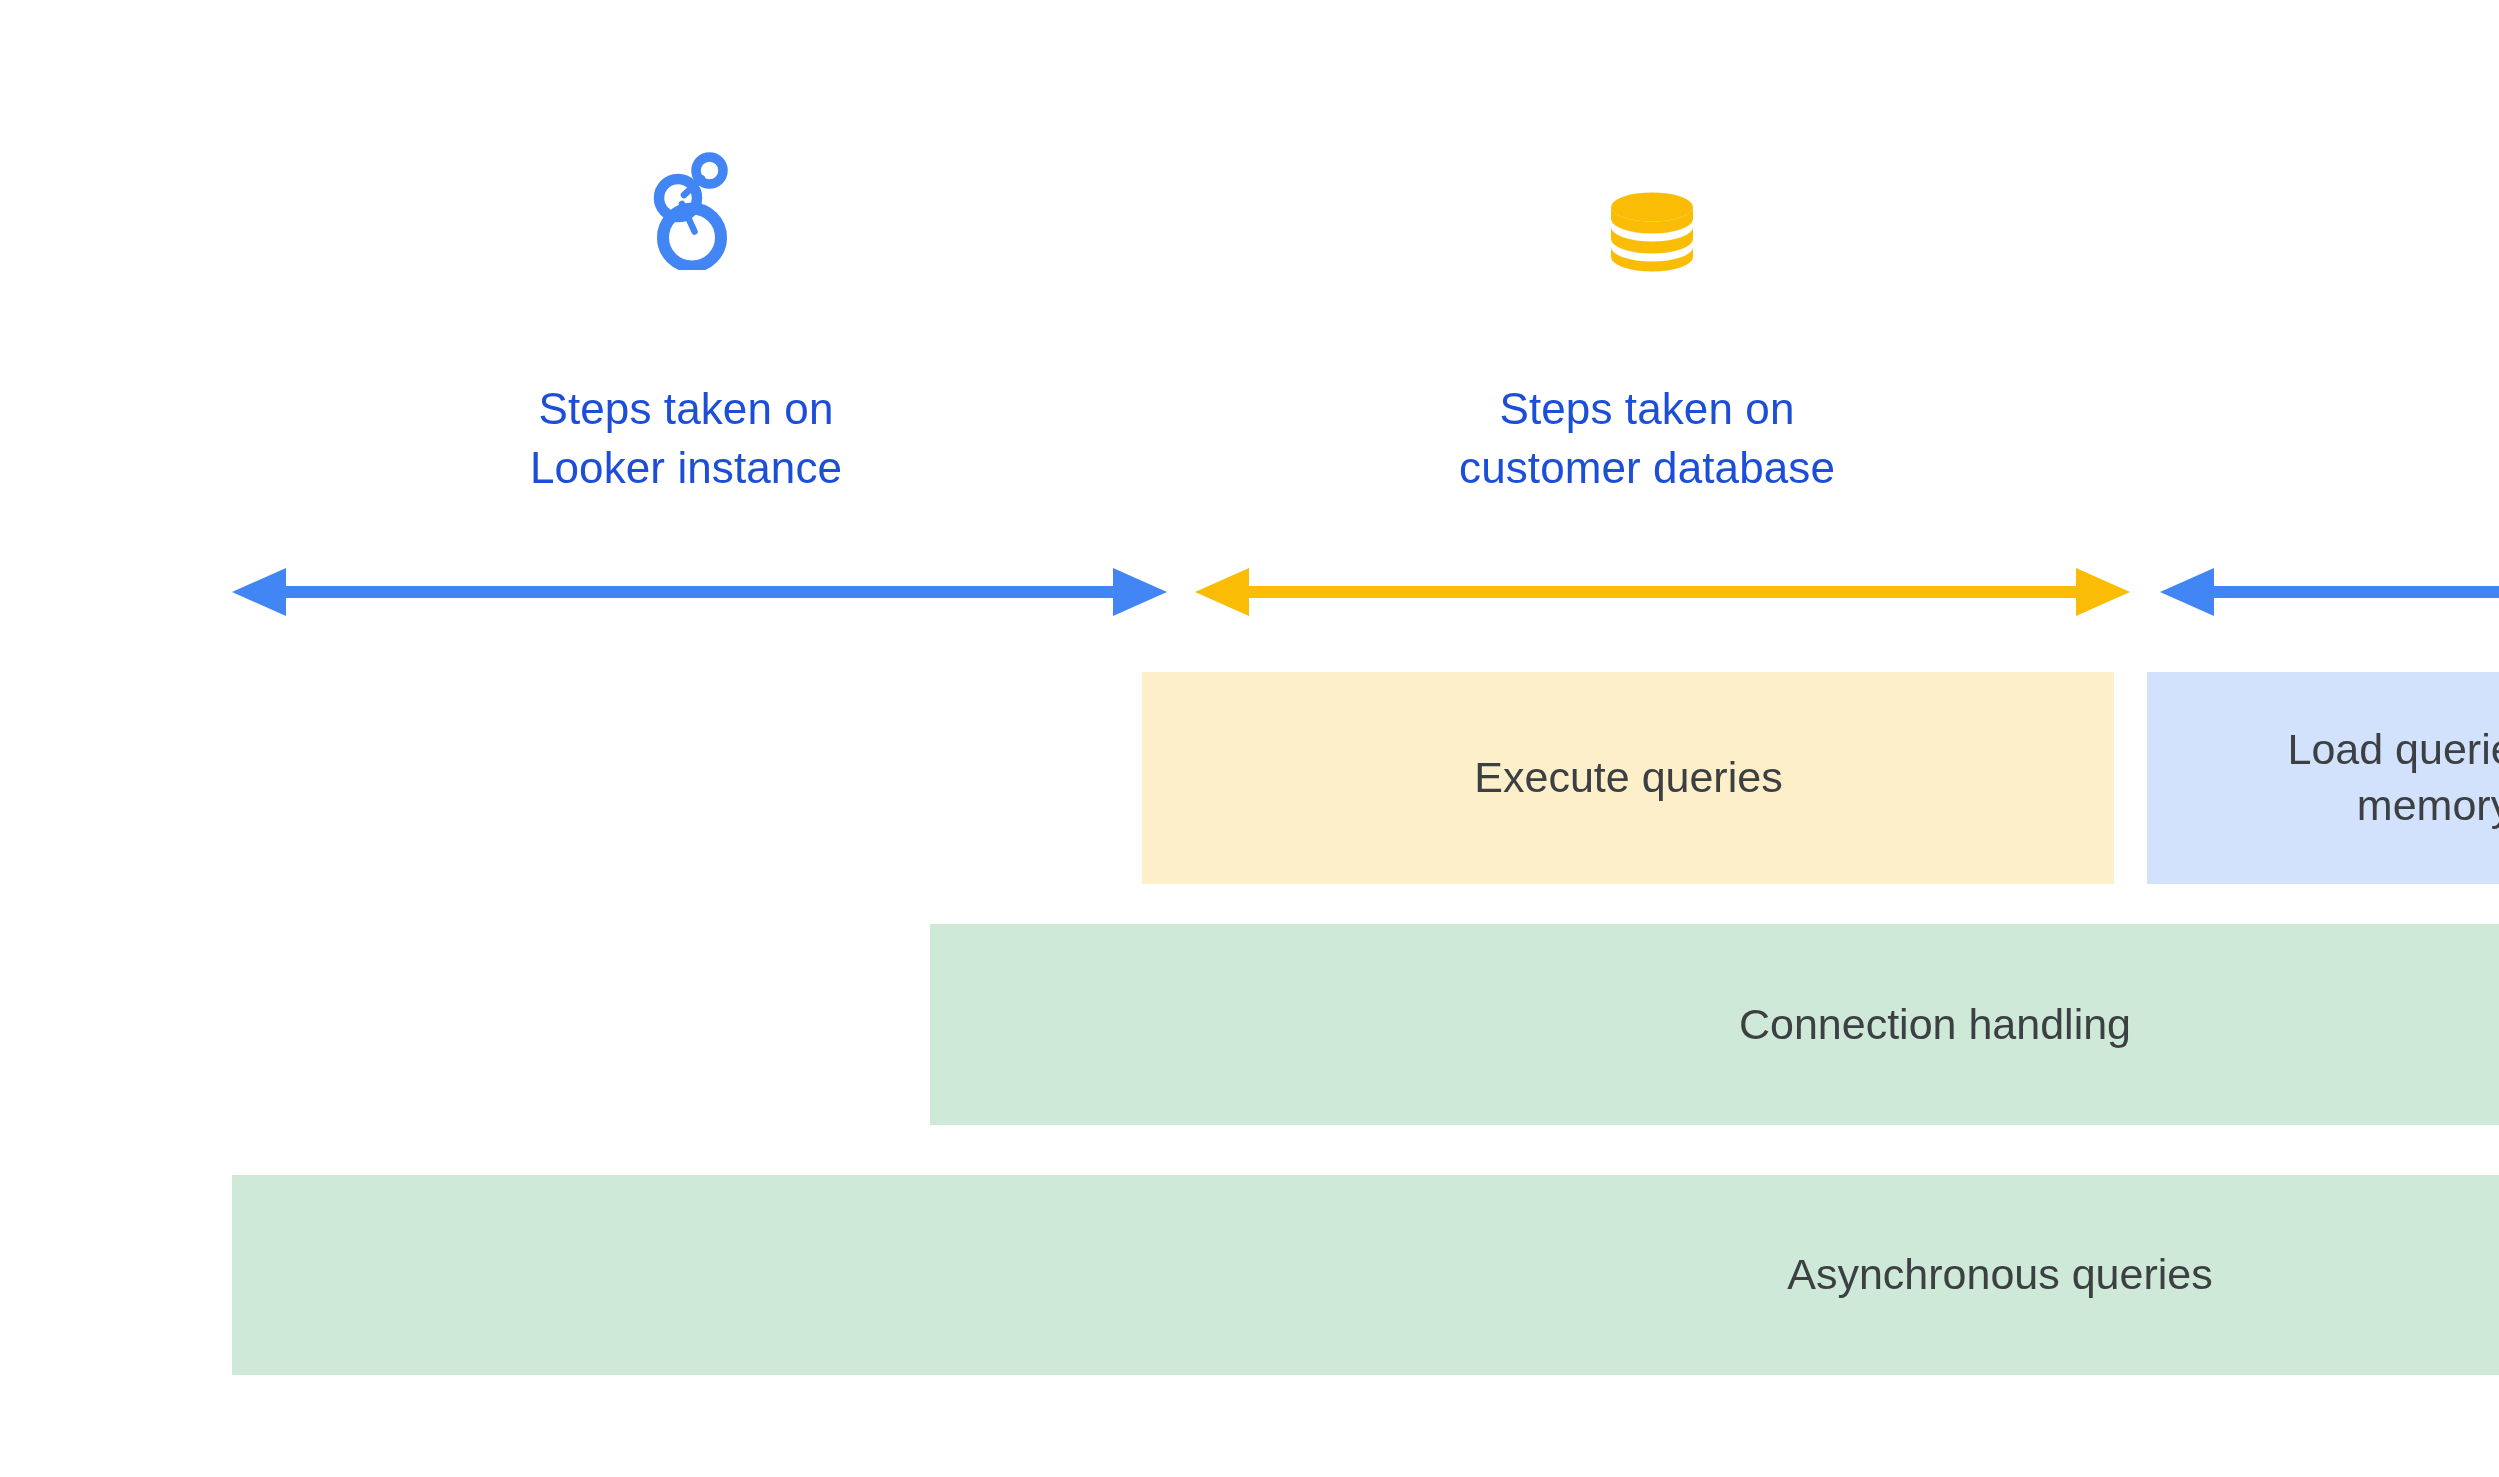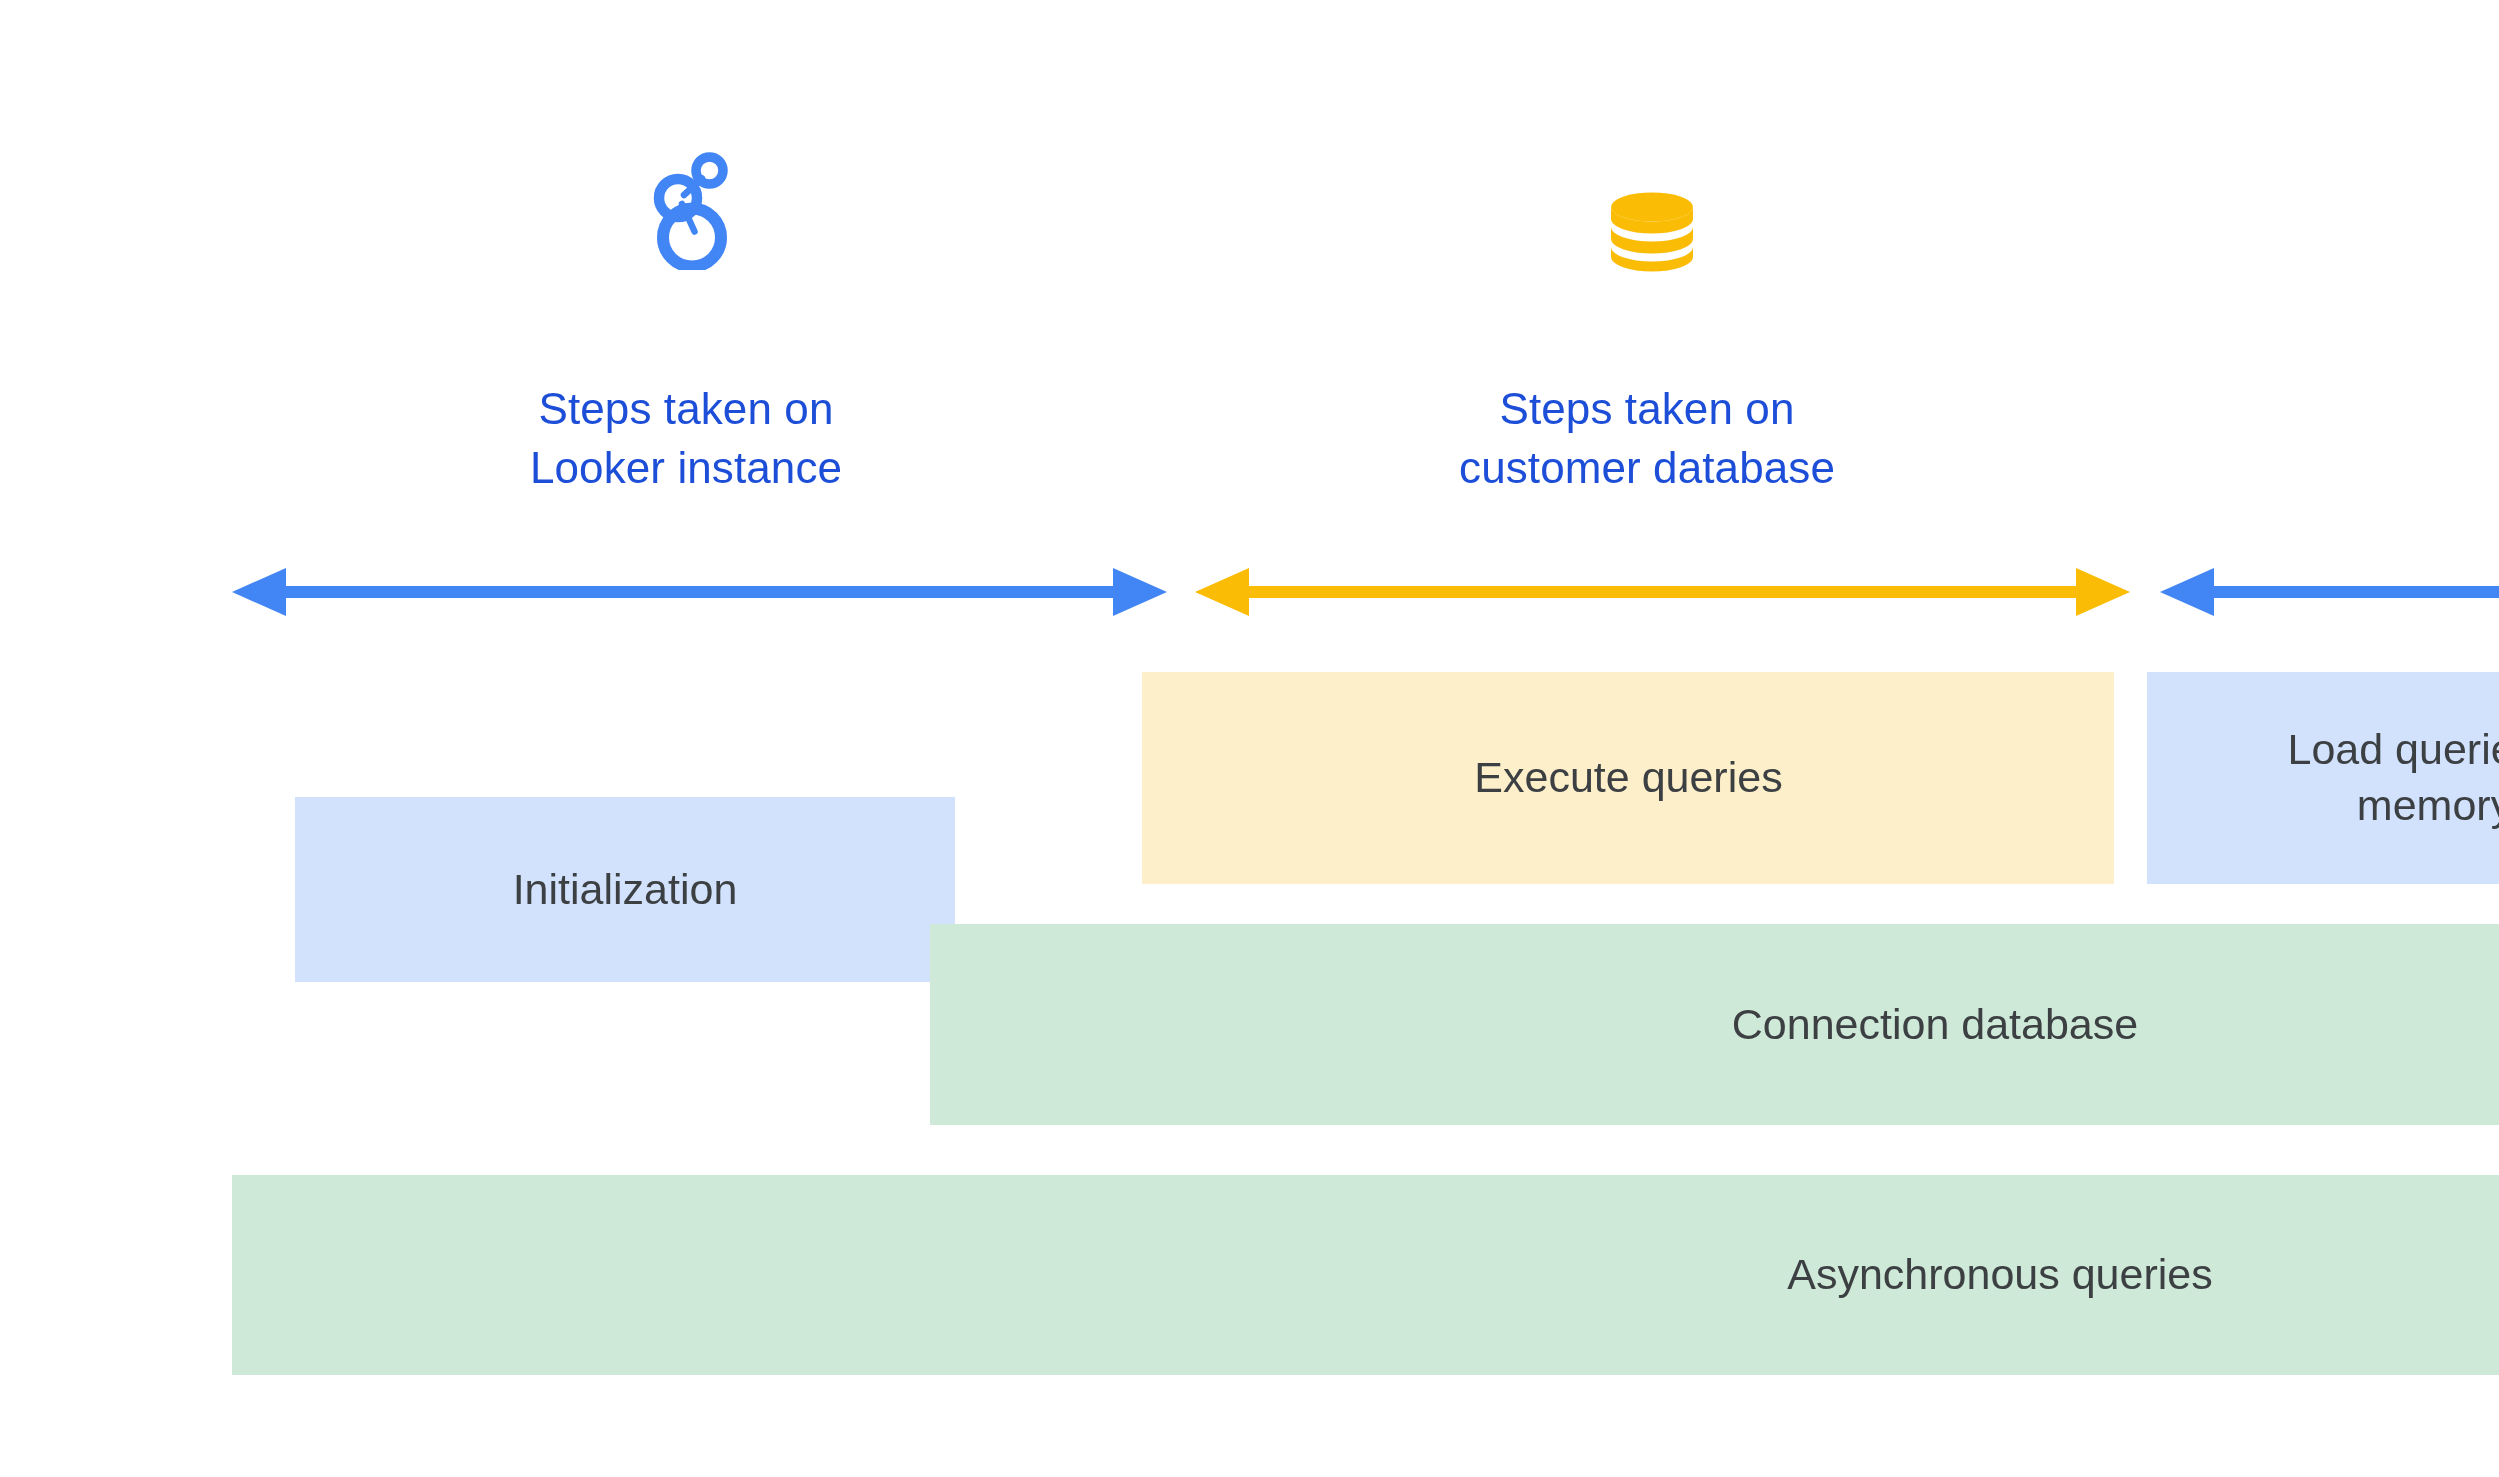--- a/index.html
+++ b/index.html
@@ -109,26 +109,23 @@
 
   <div class="box box-cream" style="left:1142px;top:672px;width:972px;height:212px;">
     <span>Execute queries</span>
   </div>
 
   <div class="box box-blue" style="left:2147px;top:672px;width:575px;height:212px;">
     <span>Load queries in
 memory</span>
   </div>
 
-  <div class="box box-blue" style="left:295px;top:797px;width:660px;height:185px;">
-    <span>Initialization</span>
-  </div>
 
   <div class="box box-green" style="left:930px;top:924px;width:2010px;height:201px;">
-    <span>Connection database</span>
+    <span>Connection handling</span>
   </div>
 
   <div class="box box-green" style="left:232px;top:1175px;width:3536px;height:200px;">
     <span>Asynchronous queries</span>
   </div>
 
 </div>
 
 
 </body></html>

